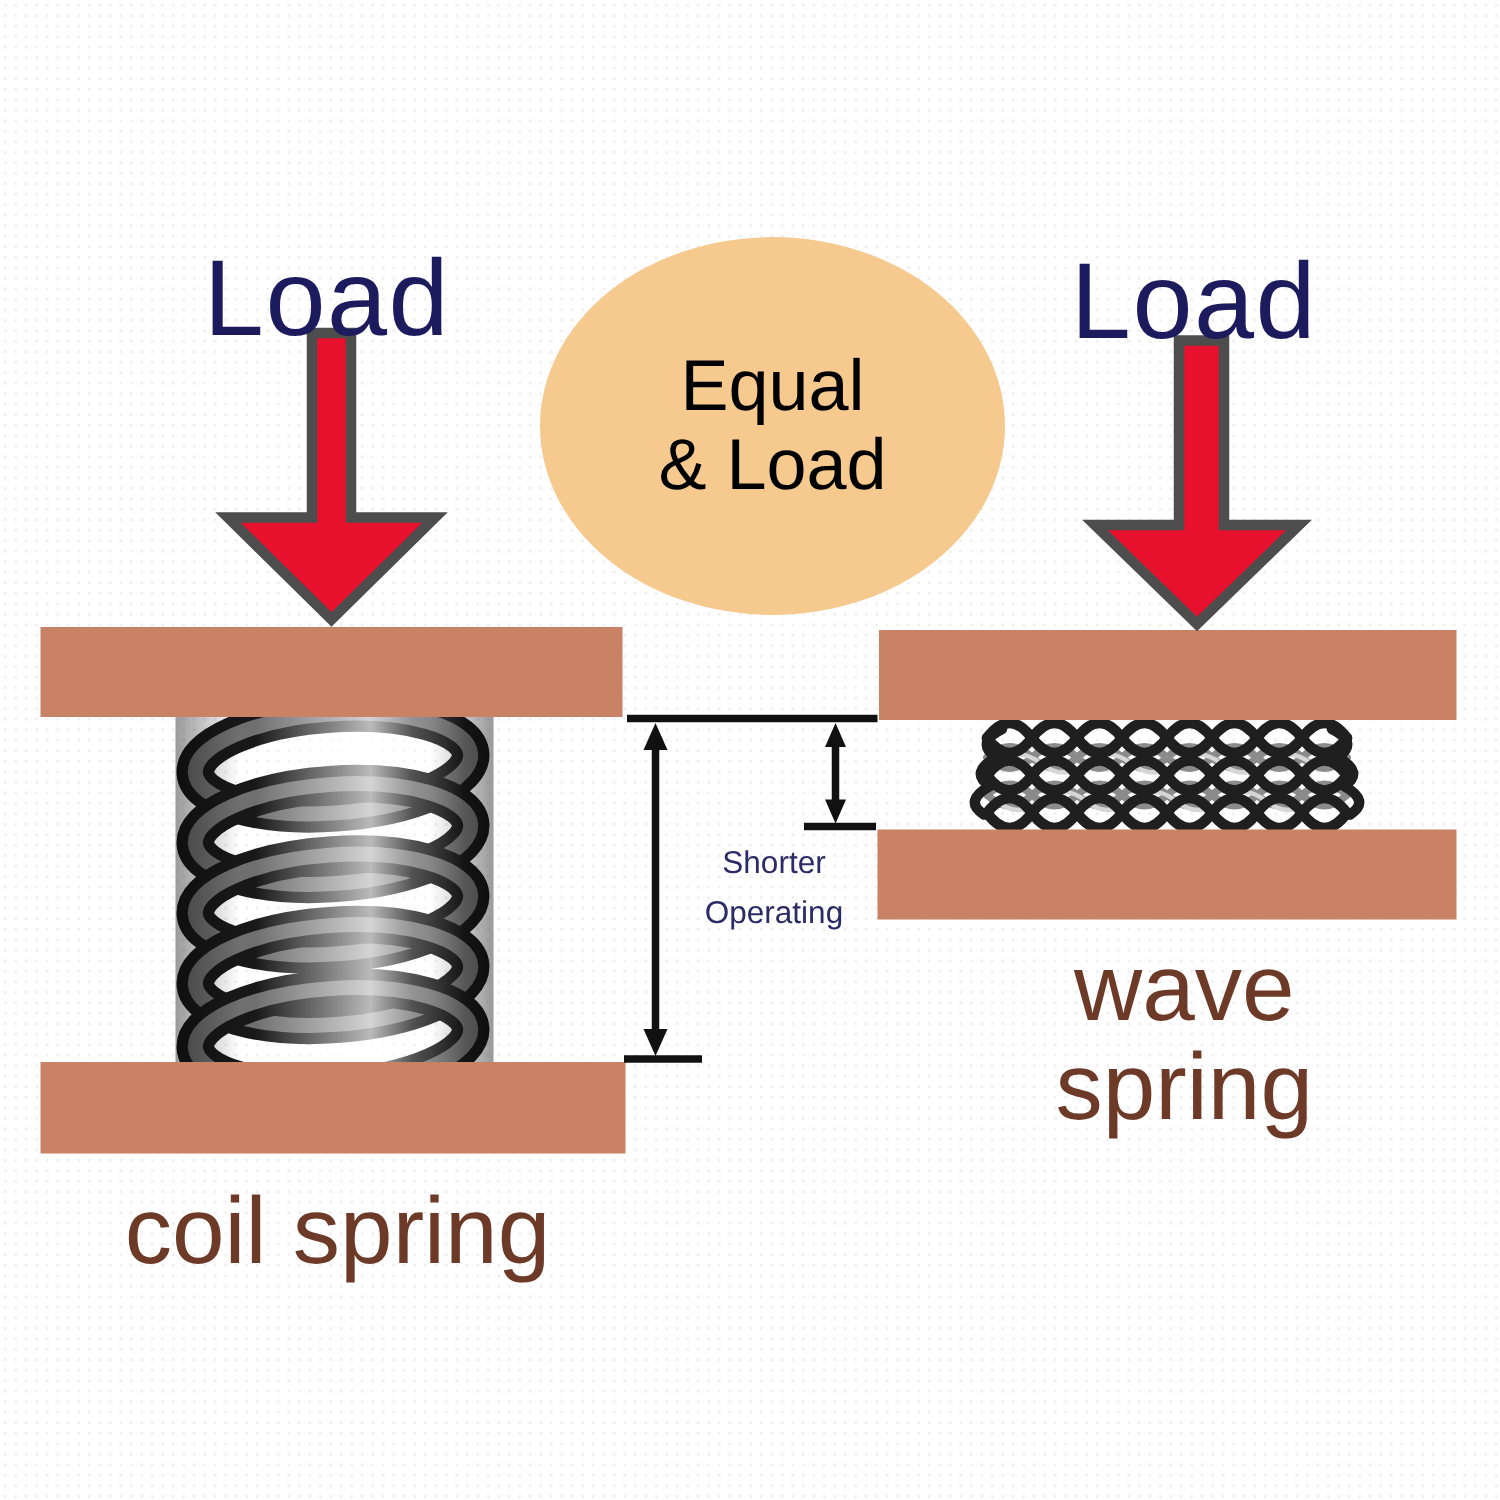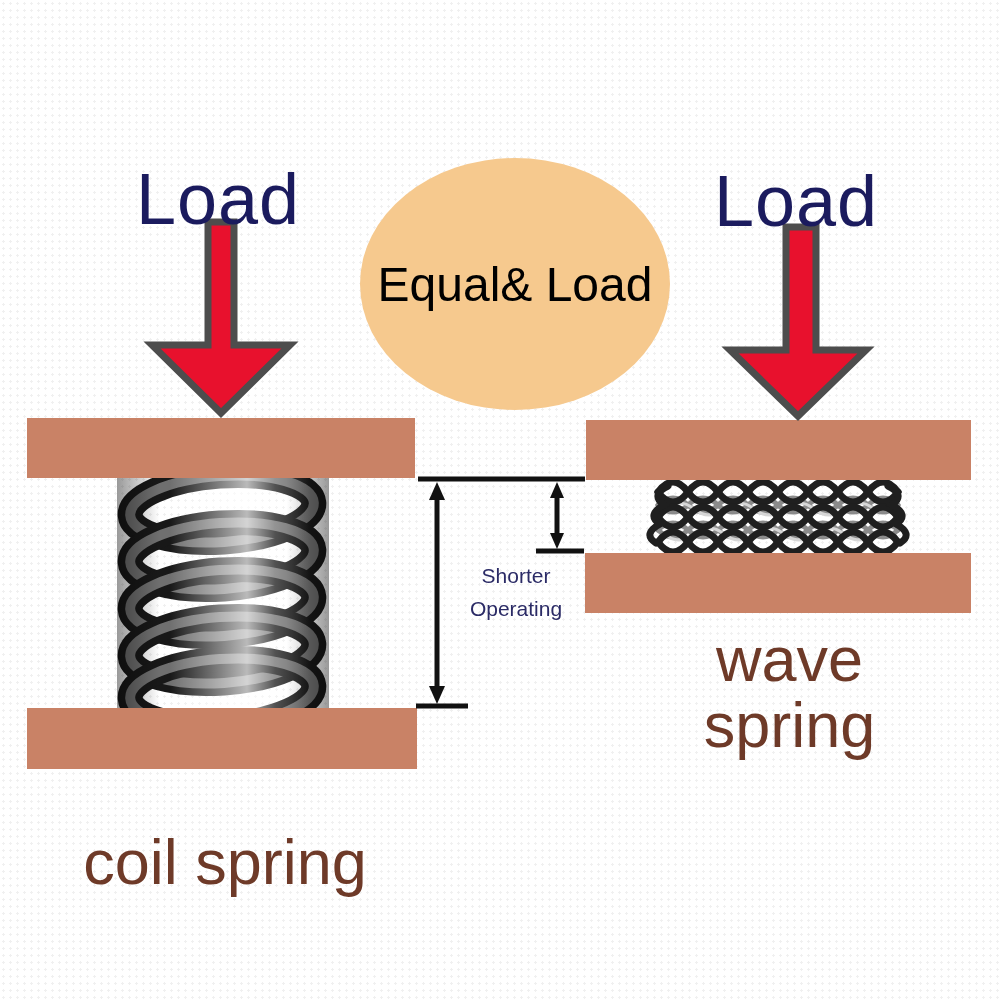--- a/index.html
+++ b/index.html
@@ -24,29 +24,29 @@
   .coil-highlight{
     position:absolute;left:170px;top:478px;width:140px;height:230px;pointer-events:none;
     background:linear-gradient(90deg,rgba(255,255,255,0) 0%,rgba(255,255,255,.70) 55%,rgba(255,255,255,.25) 75%,rgba(255,255,255,0) 100%);
   }
   .coil-vignette{
     position:absolute;left:117px;top:478px;width:212px;height:230px;pointer-events:none;
     background:linear-gradient(90deg,rgba(0,0,0,.40) 0%,rgba(0,0,0,0) 20%,rgba(0,0,0,0) 80%,rgba(0,0,0,.40) 100%);
   }
   .callout{
     position:absolute;left:360px;top:158px;width:310px;height:252px;border-radius:50%;
-    background:#f6c98e;display:flex;flex-direction:row;align-items:center;justify-content:center;
+    background:#f6c98e;display:flex;flex-direction:column;align-items:center;justify-content:center;
     font-size:48px;line-height:53px;color:#000;text-align:center;
   }
   .dim-note{
     position:absolute;left:436px;top:559px;width:160px;text-align:center;
     font-size:21px;line-height:33px;color:#2b2b66;
   }
   .spring-label{position:absolute;font-size:63px;line-height:66px;color:#6e3a28;text-align:center;}
-  .label-coil{left:60px;top:829px;width:330px;}
+  .label-coil{left:60px;top:788px;width:330px;}
   .label-wave{left:622px;top:626px;width:335px;}
   .coil-outer{fill:none;stroke:#181818;stroke-width:25px;}
   .coil-inner{fill:none;stroke:#6f6f6f;stroke-width:10px;}
   .wave-dark{fill:none;stroke:#1f1f1f;stroke-width:7px;stroke-linecap:round;}
   .wave-gray{fill:none;stroke:#8b8b8b;stroke-width:5px;stroke-linecap:round;}
   .wave-light{fill:none;stroke:#d6d6d6;stroke-width:3px;stroke-linecap:round;}
   .dim-line{stroke:#111;stroke-width:5px;}
   .dim-head{fill:#111;}
   .red-arrow{fill:#e8112d;stroke:#4d4d4d;stroke-width:7px;stroke-linejoin:miter;}
 </style>

